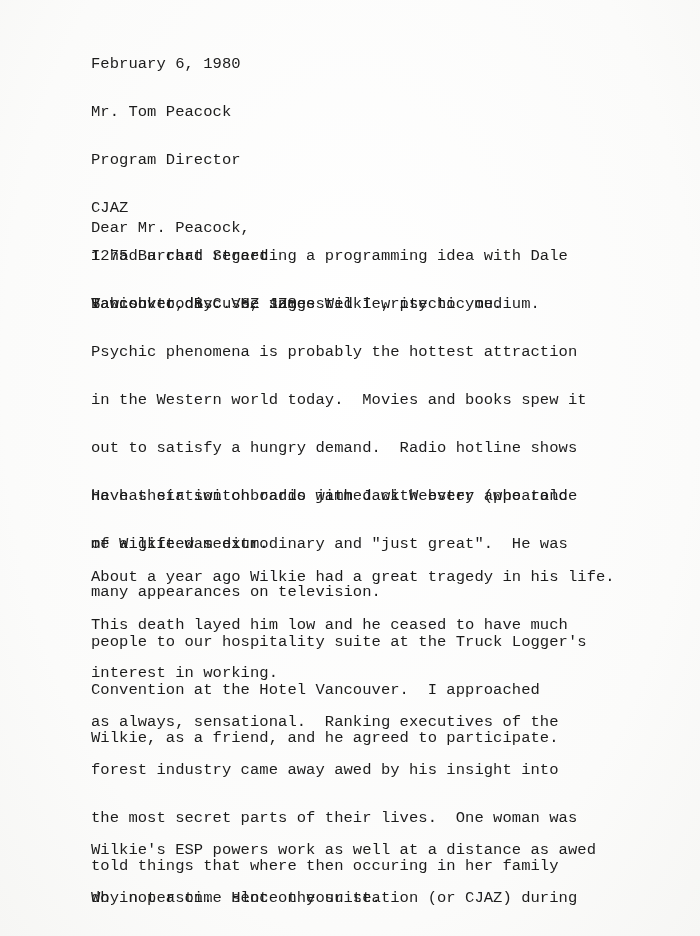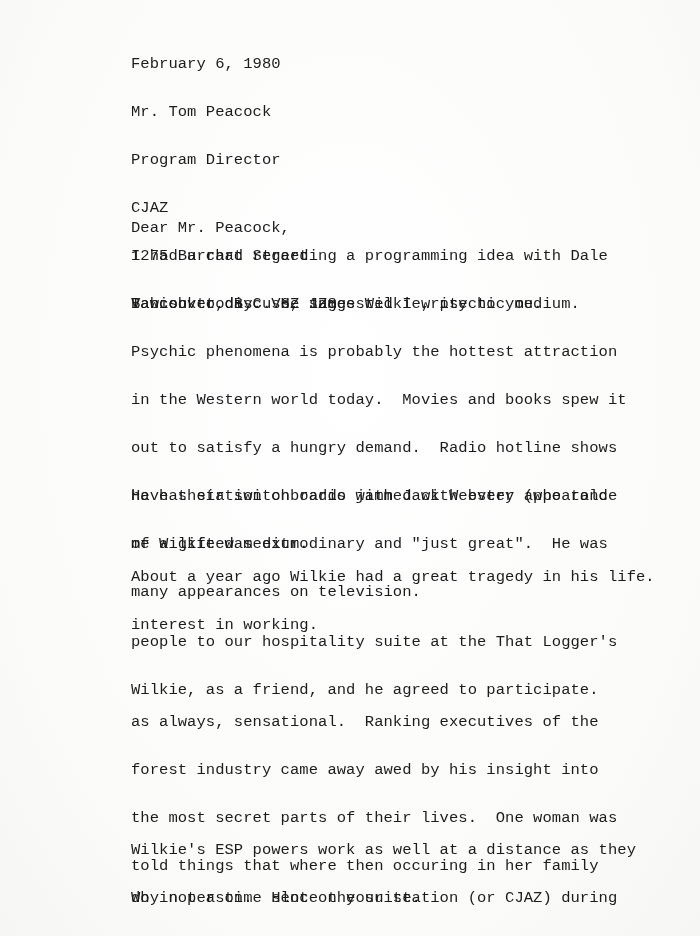--- a/index.html
+++ b/index.html
@@ -30,21 +30,21 @@
     line-height: 16px;
     color: #1c1c1c;
     letter-spacing: 0.05px;
     white-space: pre;
   }
   .block {
     position: absolute;
     left: 0;
     white-space: pre;
   }
-  .line { display: block; height: 16px; margin-left: 40px; }
+  .line { display: block; height: 16px; }
 </style>
 </head>
 <body>
 
 <div class="page">
   <div class="letter">
 
     <div class="block" style="top:24px">
       <span class="line">February 6, 1980</span>
     </div>
@@ -82,39 +82,41 @@
     </div>
 
     <div class="block" style="top:456px">
       <span class="line">He has station on radio with Jack Webster (who told</span>
       <span class="line">me Wilkie was extrodinary and "just great".  He was</span>
       <span class="line">many appearances on television.</span>
     </div>
 
     <div class="block" style="top:537px">
       <span class="line">About a year ago Wilkie had a great tragedy in his life.</span>
+      <span class="line">This death layed him low and he ceased to have much</span>
       <span class="line">interest in working.</span>
     </div>
 
     <div class="block" style="top:602px">
-      <span class="line">people to our hospitality suite at the That Logger's</span>
+      <span class="line">people to our hospitality suite at the Truck Logger's</span>
+      <span class="line">Convention at the Hotel Vancouver.  I approached</span>
       <span class="line">Wilkie, as a friend, and he agreed to participate.</span>
     </div>
 
     <div class="block" style="top:682px">
       <span class="line">as always, sensational.  Ranking executives of the</span>
       <span class="line">forest industry came away awed by his insight into</span>
       <span class="line">the most secret parts of their lives.  One woman was</span>
       <span class="line">told things that where then occuring in her family</span>
       
       
     </div>
 
     <div class="block" style="top:810px">
-      <span class="line">Wilkie's ESP powers work as well at a distance as they</span>
+      <span class="line">Wilkie's ESP powers work as well at a distance as awed</span>
       <span class="line">do in person.  Hence the suite.</span>
     </div>
 
     <div class="block" style="top:858px">
       <span class="line">Why not a time slot on your station (or CJAZ) during</span>
       
       
     </div>
 
   </div>

